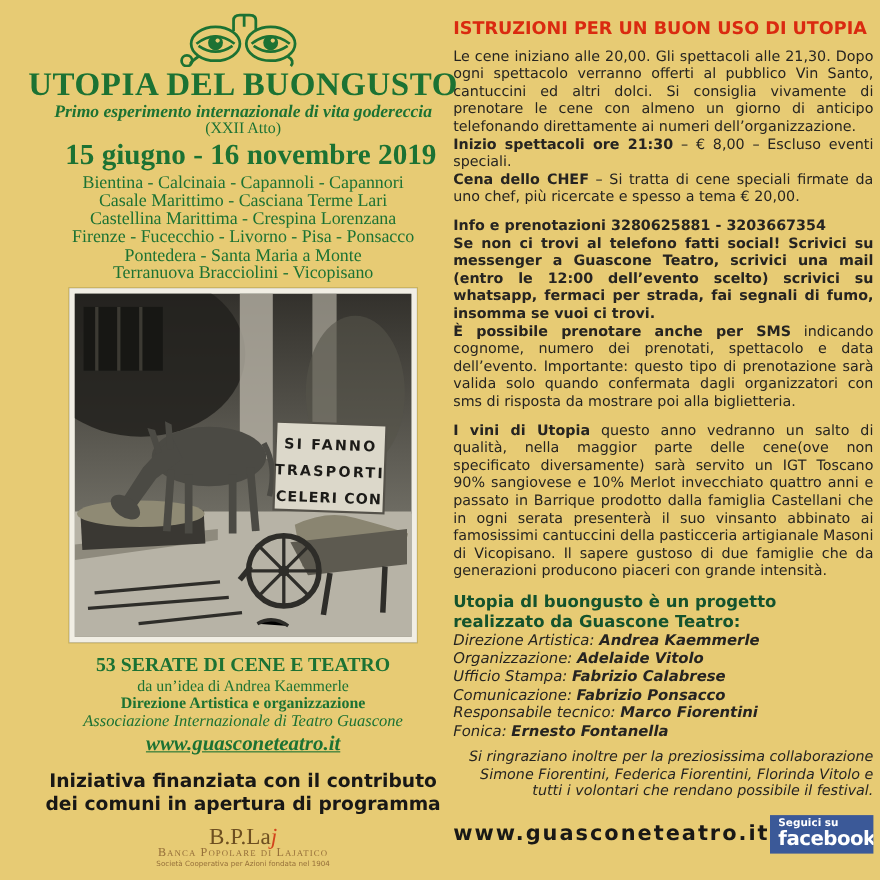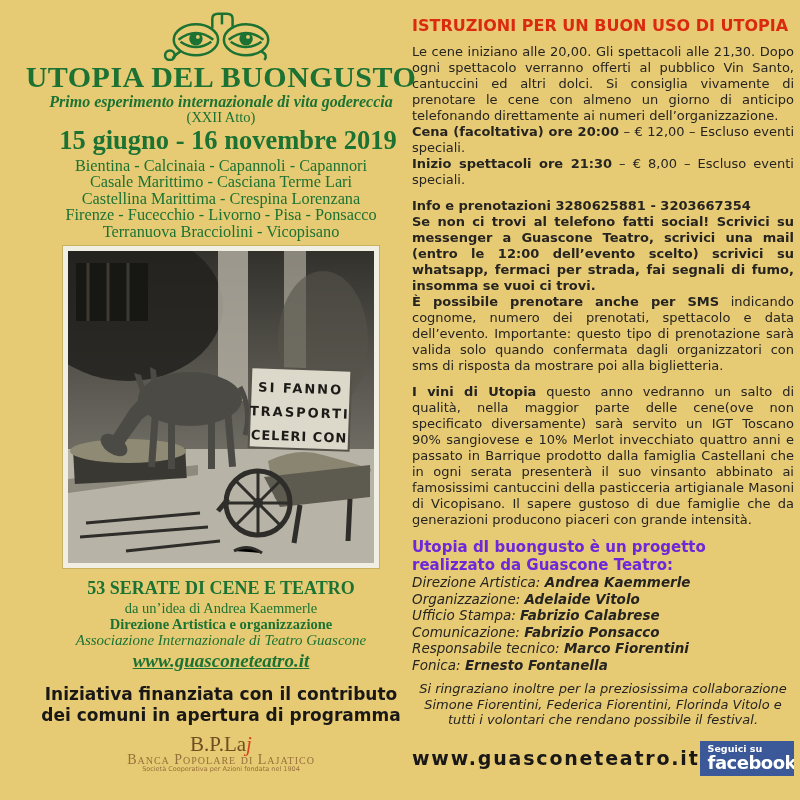--- a/index.html
+++ b/index.html
@@ -19,33 +19,33 @@
   .photo{width:306px;height:312px;margin:6px auto 0;border:5px solid #f1eee4;box-shadow:0 0 0 1px #c9b25f;background:#7e7c72;}
   .serate{font-family:"Liberation Serif",serif;font-weight:bold;font-size:18px;line-height:24px;margin-top:8px;}
   .idea{font-family:"Liberation Serif",serif;font-size:14.5px;line-height:16px;}
   .direction{font-family:"Liberation Serif",serif;font-weight:bold;font-size:14.5px;line-height:16px;}
   .assoc{font-family:"Liberation Serif",serif;font-style:italic;font-size:15px;line-height:16px;}
   .site-left{font-family:"Liberation Serif",serif;font-style:italic;font-weight:bold;font-size:19px;line-height:22px;text-decoration:underline;margin-top:2px;color:#1c7233;display:block;}
   .funding{margin-top:12px;font-weight:bold;font-size:17px;line-height:21px;color:#191816;}
   .bank{margin-top:8px;line-height:1;}
   .bank-line1{font-family:"Liberation Serif",serif;font-weight:normal;font-size:21px;line-height:20px;color:#6d4f20;}
   .bank-j{color:#d3431c;font-style:italic;}
-  .bank-name{font-family:"Liberation Serif",serif;font-variant:small-caps;font-size:14px;line-height:11px;letter-spacing:1px;color:#96703a;}
+  .bank-name{font-family:"Liberation Serif",serif;font-variant:small-caps;font-size:11px;line-height:11px;letter-spacing:1px;color:#96703a;}
   .bank-sub{font-size:6.5px;line-height:8px;color:#96703a;}
   
   .right-col{position:absolute;left:412px;top:16px;width:382px;height:786px;overflow:hidden;
     color:#262421;font-size:13px;line-height:16px;text-align:justify;}
   .red-head{color:#da2a10;font-weight:bold;font-size:16px;line-height:19px;margin:0 0 9px;text-align:left;}
-  .proj-head{color:#6d28d9;font-weight:bold;font-size:15px;line-height:18px;margin:10px 0 0;text-align:left;}
+  .proj-head{color:#14532d;font-weight:bold;font-size:15px;line-height:18px;margin:10px 0 0;text-align:left;}
   .para{margin:0;}
   .gap{height:10px;}
   b{font-weight:bold;}
   .credits{margin-top:0;text-align:left;font-style:italic;font-size:13.5px;line-height:16.5px;}
   .credit-name{font-weight:bold;}
-  .thanks{margin-top:8px;font-style:italic;font-size:13px;line-height:15.5px;text-align:center;}
+  .thanks{margin-top:8px;font-style:italic;font-size:13px;line-height:15.5px;text-align:right;}
   .footer-row{margin-top:7px;display:flex;justify-content:space-between;align-items:center;}
   .footer-site{font-weight:bold;font-size:19px;letter-spacing:1.8px;color:#191816;}
   .fb-badge{background:#3b5998;color:#fff;padding:2px 8px 5px;text-align:left;cursor:pointer;}
   .fb-top{font-size:9.5px;font-weight:bold;line-height:11px;}
   .fb-logo{font-size:18px;font-weight:bold;letter-spacing:-.5px;line-height:17px;}
 </style>
 </head>
 <body>
 
 <div class="left-col">
@@ -73,20 +73,21 @@
   <div class="title">UTOPIA DEL BUONGUSTO</div>
   <div class="subtitle">Primo esperimento internazionale di vita godereccia</div>
   <div class="act">(XXII Atto)</div>
   <div class="dates">15 giugno - 16 novembre 2019</div>
 
   <div class="towns">
     <div>Bientina - Calcinaia - Capannoli - Capannori</div>
     <div>Casale Marittimo - Casciana Terme Lari</div>
     <div>Castellina Marittima - Crespina Lorenzana</div>
     <div>Firenze - Fucecchio - Livorno - Pisa - Ponsacco</div>
+    <div>Pontedera - Santa Maria a Monte</div>
     <div>Terranuova Bracciolini - Vicopisano</div>
   </div>
 
   <div class="photo">
     <svg width="306" height="312" viewBox="0 0 306 312">
       <defs>
         <linearGradient id="wall" x1="0" y1="0" x2="0" y2="1">
           <stop offset="0" stop-color="#33312c"></stop>
             <stop offset="1" stop-color="#6e6c63"></stop>
         </linearGradient>
@@ -158,22 +159,22 @@
     <div class="bank-sub">Società Cooperativa per Azioni fondata nel 1904</div>
   </div>
 </div>
 
 <div class="right-col">
 
   <h1 class="red-head">ISTRUZIONI PER UN BUON USO DI UTOPIA</h1>
 
   <p class="para">Le cene iniziano alle 20,00. Gli spettacoli alle 21,30. Dopo ogni spettacolo verranno offerti al pubblico Vin Santo, cantuccini ed altri dolci. Si consiglia vivamente di prenotare le cene con almeno un giorno di anticipo telefonando direttamente ai numeri dell’organizzazione.</p>
 
-  <p class="para"><b>Cena (facoltativa) ore 20:00</b><span> – € 12,00 – Escluso eventi speciali.</span></p>
   <p class="para"><b>Inizio spettacoli ore 21:30</b><span> – € 8,00 – Escluso eventi speciali.</span></p>
+  <p class="para"><b>Cena dello CHEF</b><span> – Si tratta di cene speciali firmate da uno chef, più ricercate e spesso a tema € 20,00.</span></p>
 
   <div class="gap"></div>
 
   <p class="para"><b>Info e prenotazioni 3280625881 - 3203667354</b></p>
   <p class="para"><b>Se non ci trovi al telefono fatti social! Scrivici su messenger a Guascone Teatro, scrivici una mail (entro le 12:00 dell’evento scelto) scrivici su whatsapp, fermaci per strada, fai segnali di fumo, insomma se vuoi ci trovi.</b></p>
   <p class="para"><b>È possibile prenotare anche per SMS</b><span> indicando cognome, numero dei prenotati, spettacolo e data dell’evento. Importante: questo tipo di prenotazione sarà valida solo quando confermata dagli organizzatori con sms di risposta da mostrare poi alla biglietteria.</span></p>
 
   <div class="gap"></div>
 
   <p class="para"><b>I vini di Utopia</b><span> questo anno vedranno un salto di qualità, nella maggior parte delle cene(ove non specificato diversamente) sarà servito un IGT Toscano 90% sangiovese e 10% Merlot invecchiato quattro anni e passato in Barrique prodotto dalla famiglia Castellani che in ogni serata presenterà il suo vinsanto abbinato ai famosissimi cantuccini della pasticceria artigianale Masoni di Vicopisano. Il sapere gustoso di due famiglie che da generazioni producono piaceri con grande intensità.</span></p>

